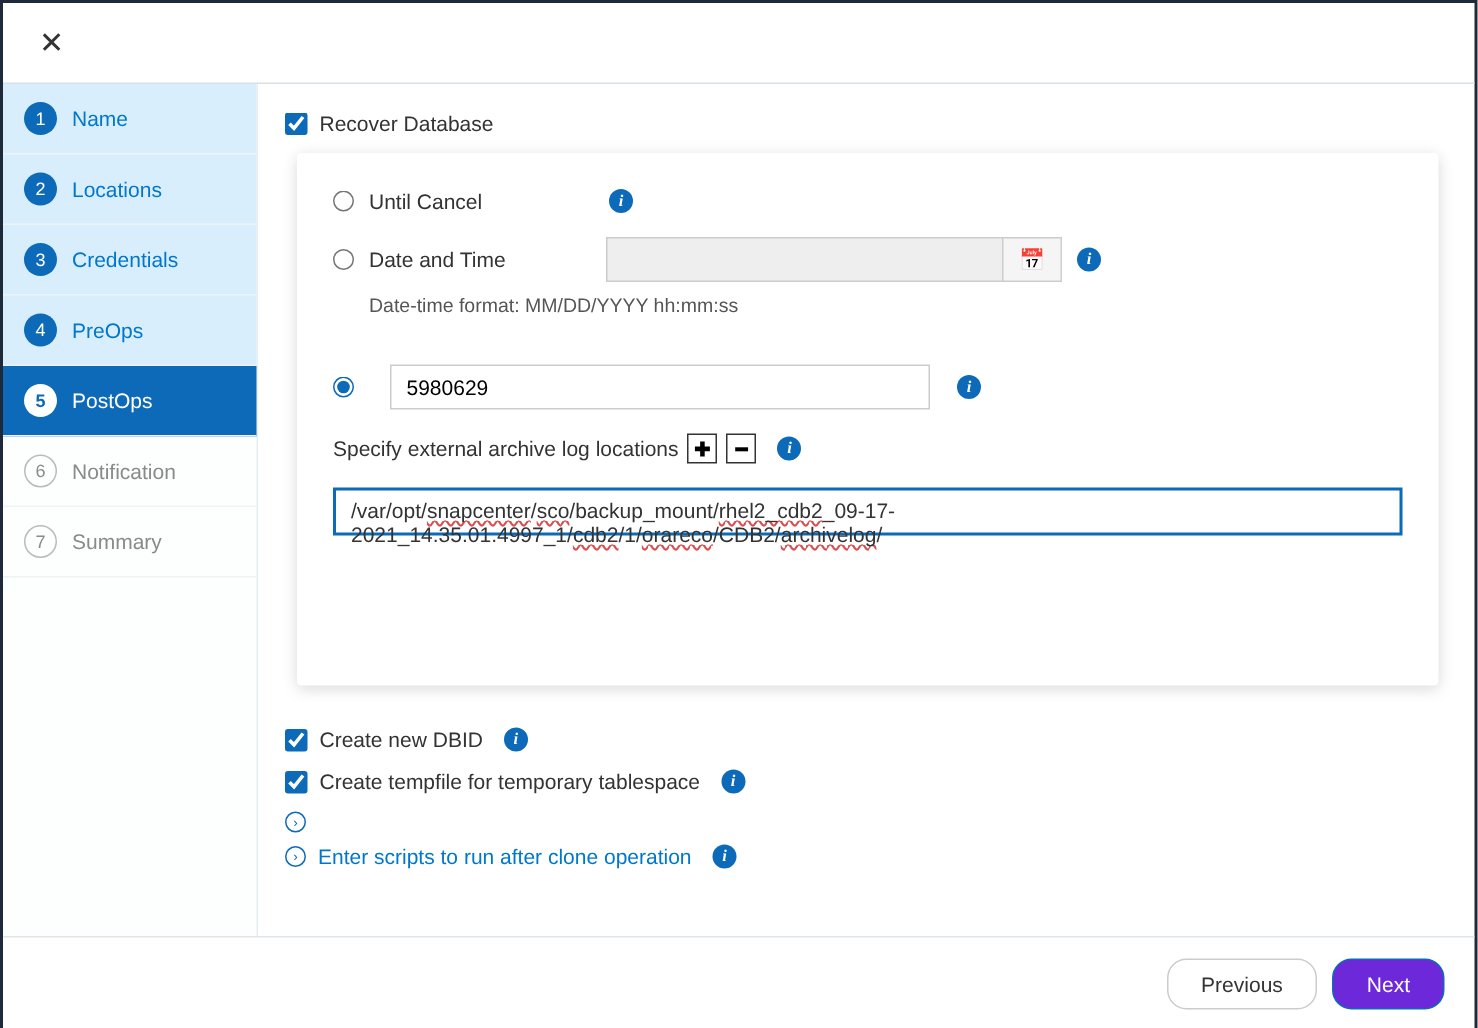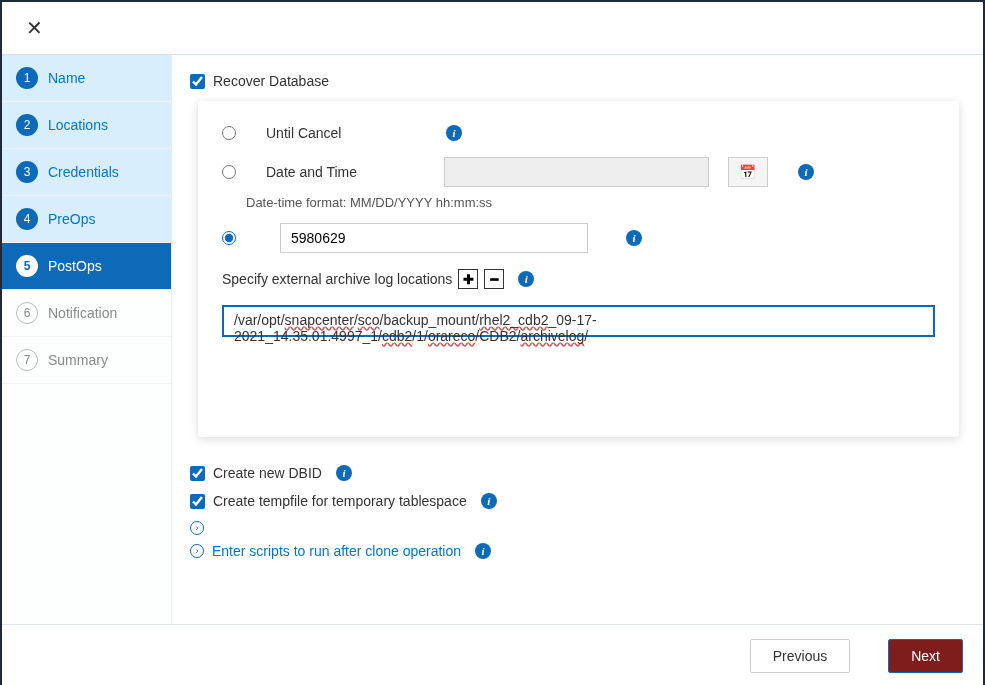--- a/index.html
+++ b/index.html
@@ -15,36 +15,36 @@
 .step.active { background: #0d6ab8; color: #fff; }
 .step.disabled { color: #8a8a8a; cursor: default; }
 .step-num { width: 22px; height: 22px; border-radius: 50%; display: inline-flex; align-items: center; justify-content: center; font-size: 12px; margin-right: 10px; flex-shrink: 0; }
 .step.completed .step-num { background: #0d6ab8; color: #fff; }
 .step.active .step-num { background: #fff; color: #0d6ab8; font-weight: 600; }
 .step.disabled .step-num { border: 1px solid #bbb; color: #8a8a8a; }
 .content { flex: 1; padding: 18px 24px 18px 18px; overflow-y: auto; display: flex; flex-direction: column; }
 .chk-row { display: flex; align-items: center; margin-bottom: 12px; font-size: 14px; color: #333; }
 .chk-row input[type="checkbox"] { width: 15px; height: 15px; margin-right: 8px; accent-color: #0d6ab8; }
 .card { background: #fff; border-radius: 3px; box-shadow: 0 2px 10px rgba(0,0,0,0.15); padding: 24px 24px 100px 24px; margin-bottom: 28px; margin-left: 8px; }
-.opt-row { display: flex; align-items: center; margin-bottom: 16px; font-size: 14px; color: #333; gap: 20px; }
+.opt-row { display: flex; align-items: center; margin-bottom: 16px; font-size: 14px; color: #333; }
 .opt-row input[type="radio"] { width: 14px; height: 14px; margin-right: 10px; accent-color: #0d6ab8; flex-shrink: 0; }
 .opt-label { min-width: 150px; }
 .info-icon { display: inline-flex; width: 16px; height: 16px; border-radius: 50%; background: #0d6ab8; color: #fff; align-items: center; justify-content: center; font-size: 11px; font-weight: bold; margin-left: 10px; cursor: pointer; flex-shrink: 0; font-style: italic; font-family: Georgia, serif; }
 .date-input { width: 265px; height: 30px; border: 1px solid #ccc; background: #eee; padding: 4px 8px; margin-left: 8px; }
 .cal-btn { width: 40px; height: 30px; border: 1px solid #ccc; background: #f5f5f5; display: inline-flex; align-items: center; justify-content: center; cursor: pointer; margin-left: -1px; }
-.hint { font-size: 13px; color: #555; margin-left: 24px; margin-top: -8px; margin-bottom: 13px; }
-.scn-input { width: 308px; height: 30px; border: 1px solid #ccc; padding: 4px 10px; font-size: 14px; margin-left: 14px; }
+.hint { font-size: 13px; color: #555; margin-left: 24px; margin-top: -8px; margin-bottom: 32px; }
+.scn-input { width: 360px; height: 30px; border: 1px solid #ccc; padding: 4px 10px; font-size: 14px; margin-left: 14px; }
 .archive-row { display: flex; align-items: center; font-size: 14px; color: #333; margin-bottom: 16px; }
 .sq-btn { width: 20px; height: 20px; border: 1px solid #333; background: #fff; display: inline-flex; align-items: center; justify-content: center; margin-left: 6px; cursor: pointer; font-size: 13px; font-weight: bold; }
 .path-input { width: 100%; height: 32px; border: 2px solid #0d6ab8; padding: 5px 10px; font-size: 14px; color: #333; }
 .link-row { display: flex; align-items: center; font-size: 14px; color: #0077cc; margin-bottom: 8px; cursor: pointer; }
 .chevron { width: 14px; height: 14px; border: 1.5px solid #0d6ab8; border-radius: 50%; display: inline-flex; align-items: center; justify-content: center; margin-right: 8px; font-size: 9px; color: #0d6ab8; }
 .modal-footer { border-top: 1px solid #e0e5ea; padding: 14px 20px; display: flex; justify-content: flex-end; gap: 10px; }
-.btn { padding: 8px 22px; font-size: 14px; border-radius: 2px; cursor: pointer; border: 1px solid #ccc; background: #fff; color: #333; }
-.btn-primary { background: #7f1d1d; border-color: #0d6ab8; color: #fff; margin-left: 28px; }
+.btn { padding: 8px 22px; font-size: 14px; border-radius: 13px; cursor: pointer; border: 1px solid #ccc; background: #fff; color: #333; }
+.btn-primary { background: #6d28d9; border-color: #0d6ab8; color: #fff; }
 .wavy { text-decoration: underline wavy #d94f4f; text-decoration-skip-ink: none; }
 .cal-icon { font-size: 14px; color: #444; }
 .scn-label-wrap { display: flex; align-items: center; }
 </style>
 </head>
 <body>
 
 <div class="modal">
   <div class="modal-header">
     <button class="close-btn">✕</button>

